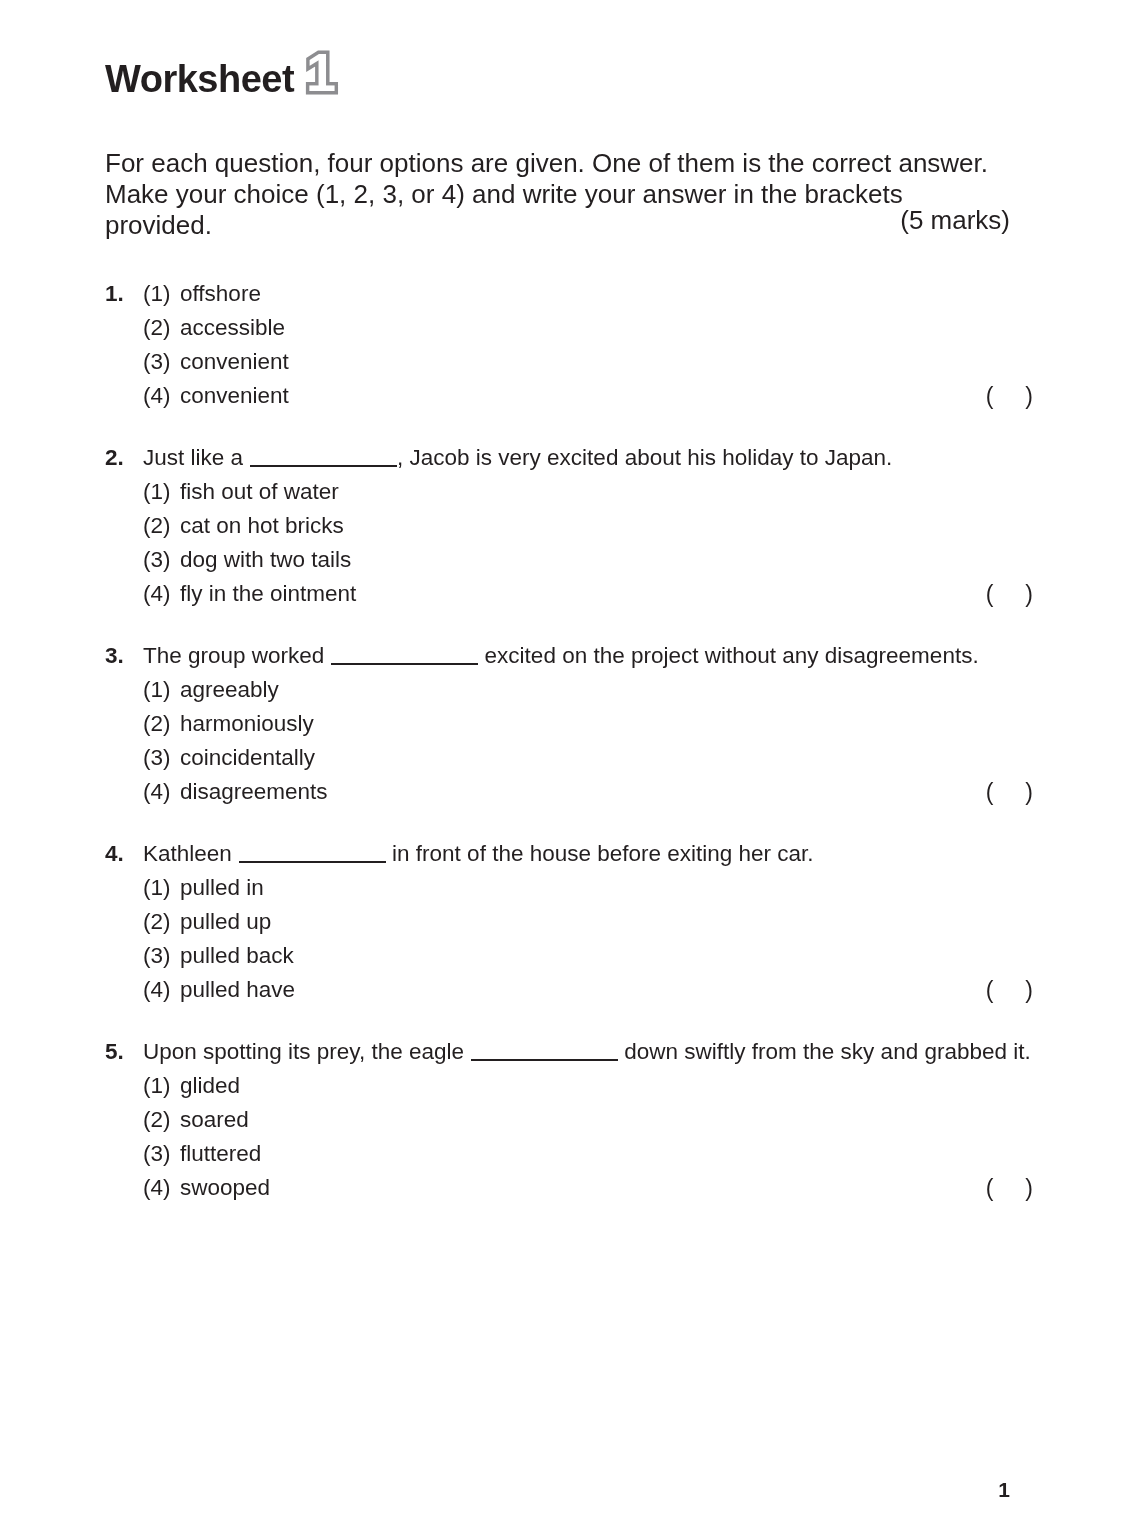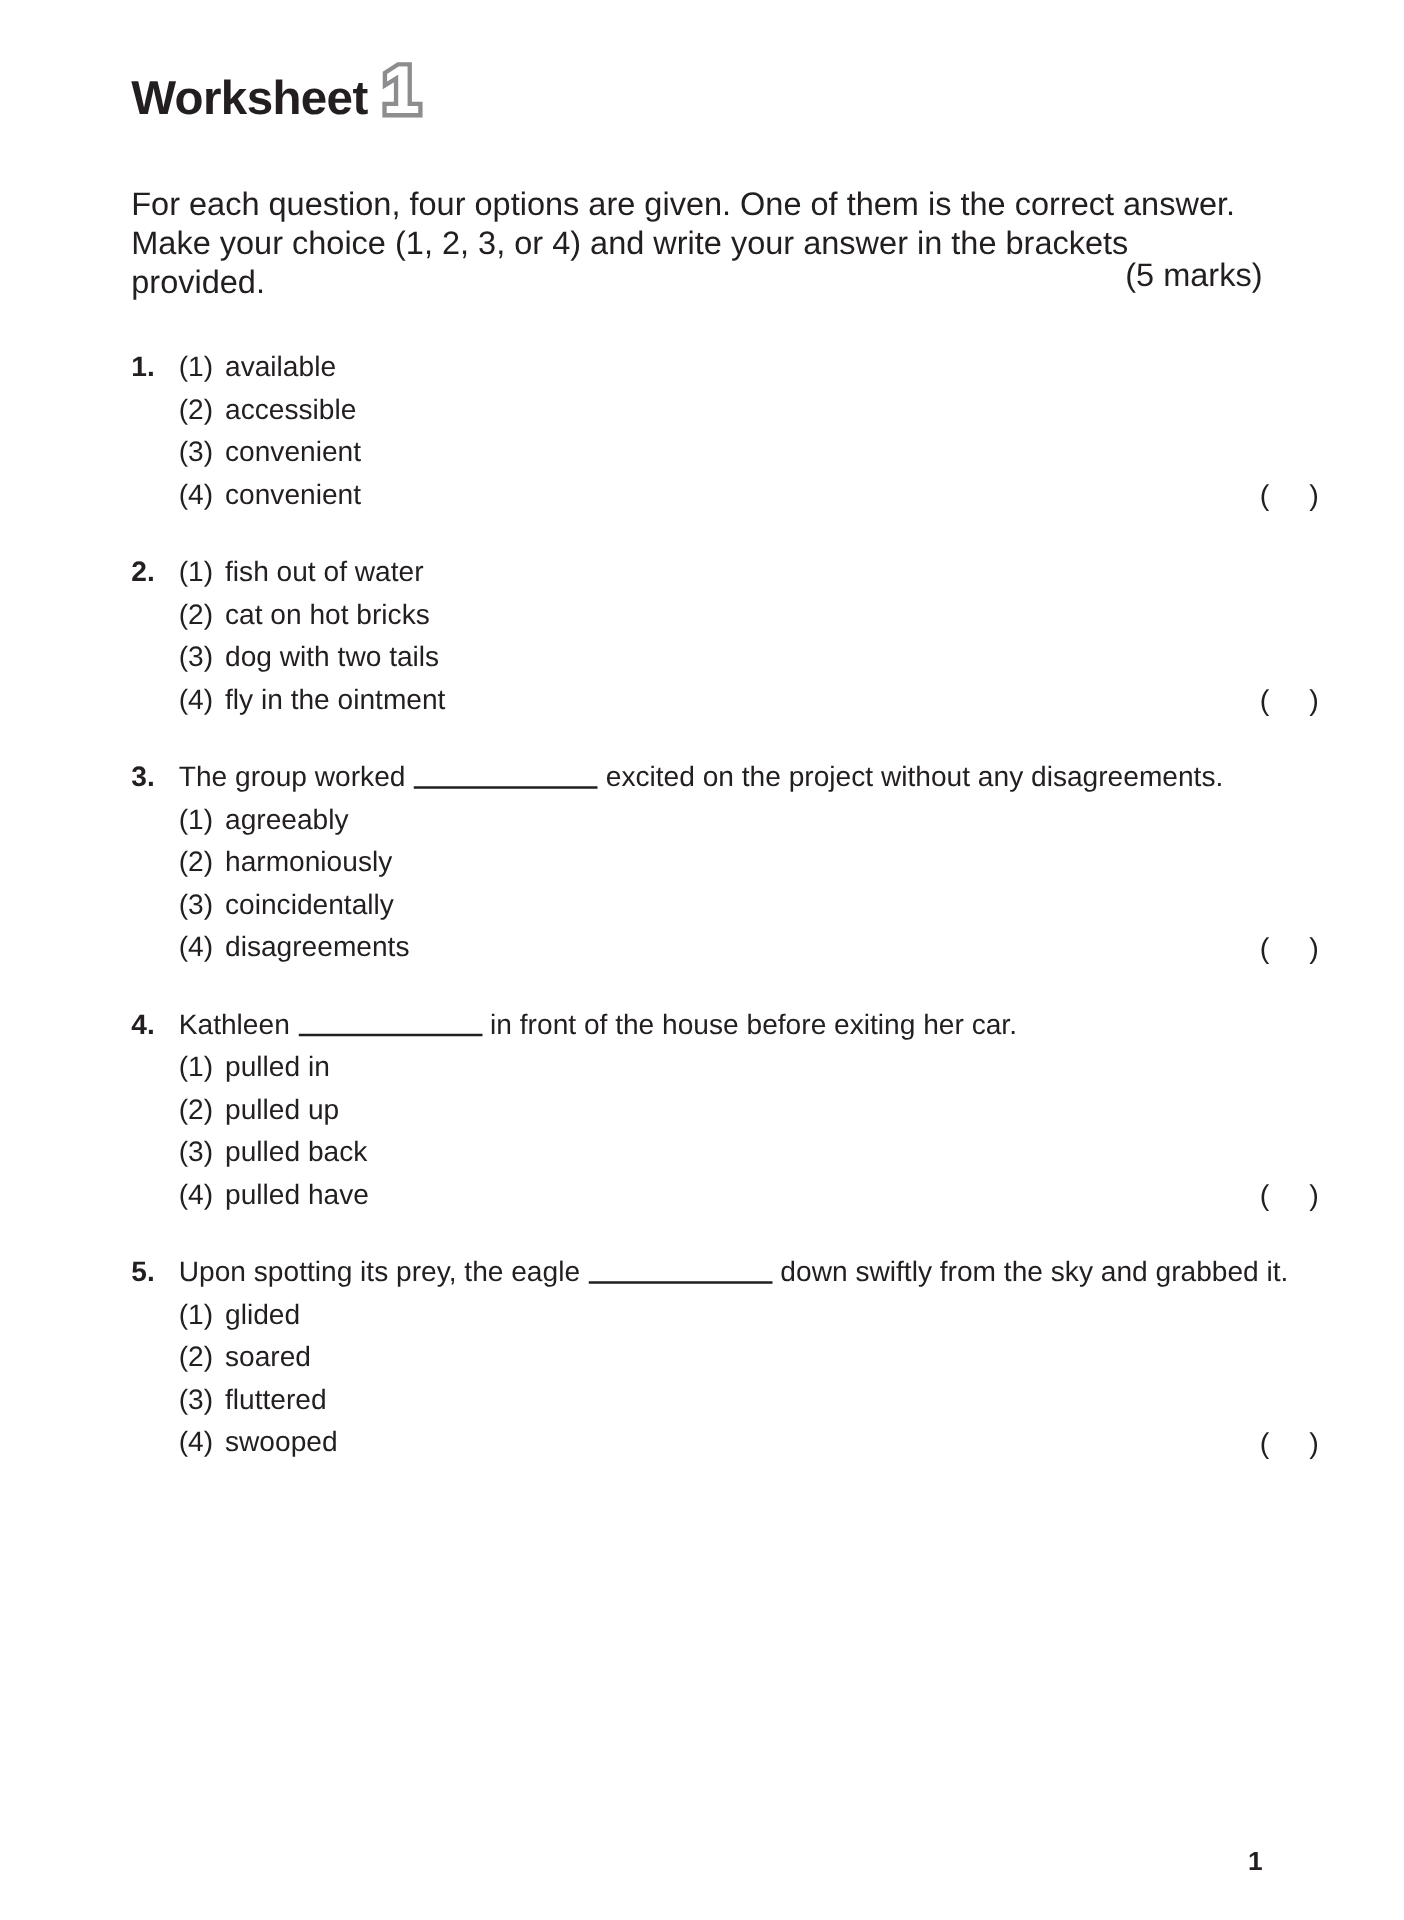--- a/index.html
+++ b/index.html
@@ -7,21 +7,21 @@
   body {
     font-family: "Liberation Sans", sans-serif;
     color: #231f20;
     -webkit-font-smoothing: antialiased;
   }
   .page {
     position: relative;
     width: 1123px;
     height: 1536px;
     background: #ffffff;
-    padding: 46px 68px 0 105px;
+    padding: 46px 90px 0 105px;
     overflow: hidden;
   }
 
   
   .header-row {
     display: flex;
     align-items: flex-start;
     height: 62px;
     margin-bottom: 40px;
   }
@@ -118,21 +118,21 @@
   </p>
 
   <ol class="questions" id="question-list">
   <li class="question">
     <div class="q-row">
       <span class="q-num">1.</span>
       <div class="q-body">
         <ol class="options">
   <li class="option">
     <span class="opt-num">(1)</span>
-    <span class="opt-text">available</span>
+    <span class="opt-text">offshore</span>
   </li>
 
   <li class="option">
     <span class="opt-num">(2)</span>
     <span class="opt-text">accessible</span>
   </li>
 
   <li class="option">
     <span class="opt-num">(3)</span>
     <span class="opt-text">convenient</span>
@@ -145,20 +145,21 @@
 </ol>
       </div>
     </div>
     <span class="answer-bracket">(&nbsp;&nbsp;&nbsp;&nbsp;&nbsp;)</span>
   </li>
 
   <li class="question">
     <div class="q-row">
       <span class="q-num">2.</span>
       <div class="q-body">
+        <p class="stem"><span class="stem-before">Just like a</span><span class="blank"></span><span class="stem-after">, Jacob is very excited about his holiday to Japan.</span></p>
         <ol class="options">
   <li class="option">
     <span class="opt-num">(1)</span>
     <span class="opt-text">fish out of water</span>
   </li>
 
   <li class="option">
     <span class="opt-num">(2)</span>
     <span class="opt-text">cat on hot bricks</span>
   </li>

